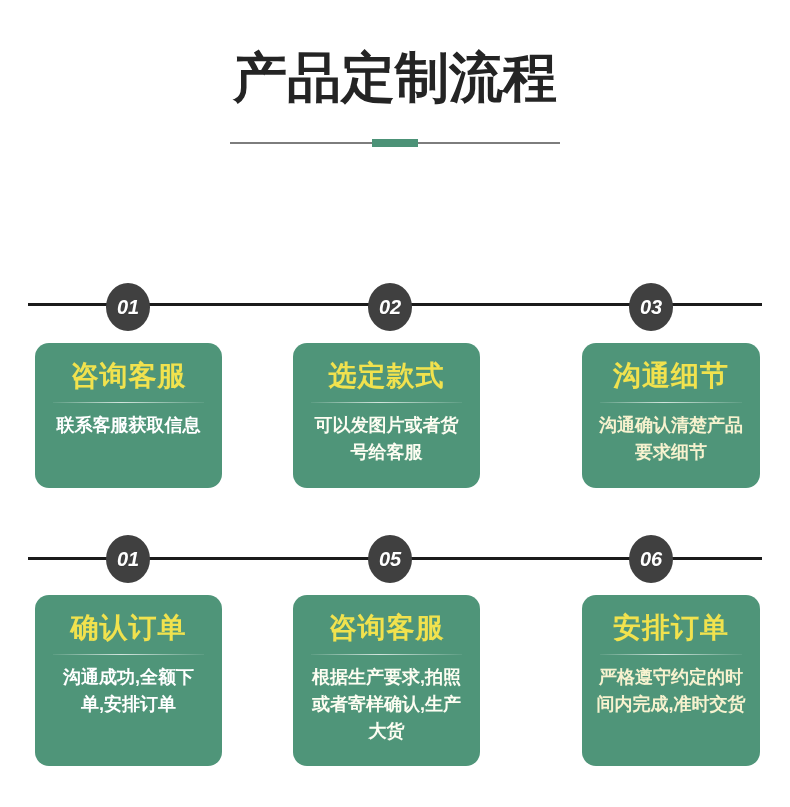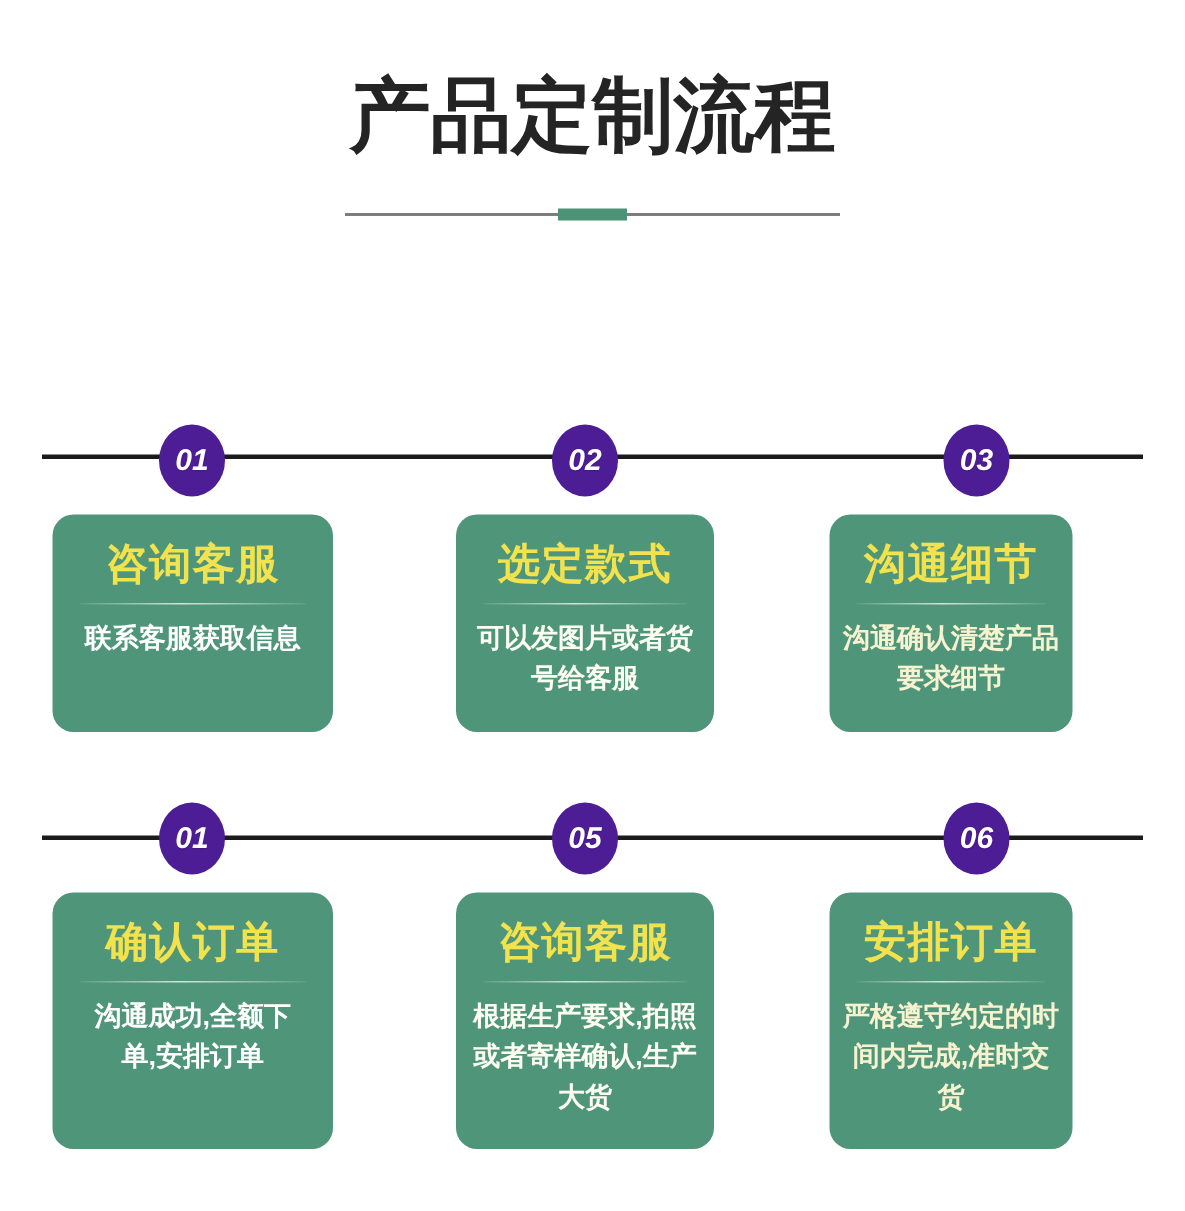--- a/index.html
+++ b/index.html
@@ -56,21 +56,21 @@
   }
   .step-line.row1 { top: 303px; }
   .step-line.row2 { top: 557px; }
 
   
   .badge {
     position: absolute;
     width: 44px;
     height: 48px;
     border-radius: 50%;
-    background: #4c1d95;
+    background: #404040;
     color: #ffffff;
     font-size: 20px;
     font-weight: 700;
     font-style: italic;
     display: flex;
     align-items: center;
     justify-content: center;
     z-index: 2;
     text-shadow: 0 1px 1px rgba(0,0,0,0.15);
   }
@@ -85,22 +85,22 @@
     position: absolute;
     background: #4f9579;
     border-radius: 14px;
     box-sizing: border-box;
     padding: 17px 8px 0 8px;
     text-align: center;
   }
   .card.r1 { top: 343px; height: 145px; }
   .card.r2 { top: 595px; height: 171px; }
   .card.p1 { left: 35px;  width: 187px; }
-  .card.p2 { left: 304px; width: 172px; }
-  .card.p3 { left: 553px; width: 162px; }
+  .card.p2 { left: 293px; width: 187px; }
+  .card.p3 { left: 582px; width: 178px; }
 
   .card-title {
     font-size: 28px;
     line-height: 32px;
     font-weight: 800;
     color: #f1e24e;
     letter-spacing: 1px;
   }
   .card-sep {
     height: 1px;

